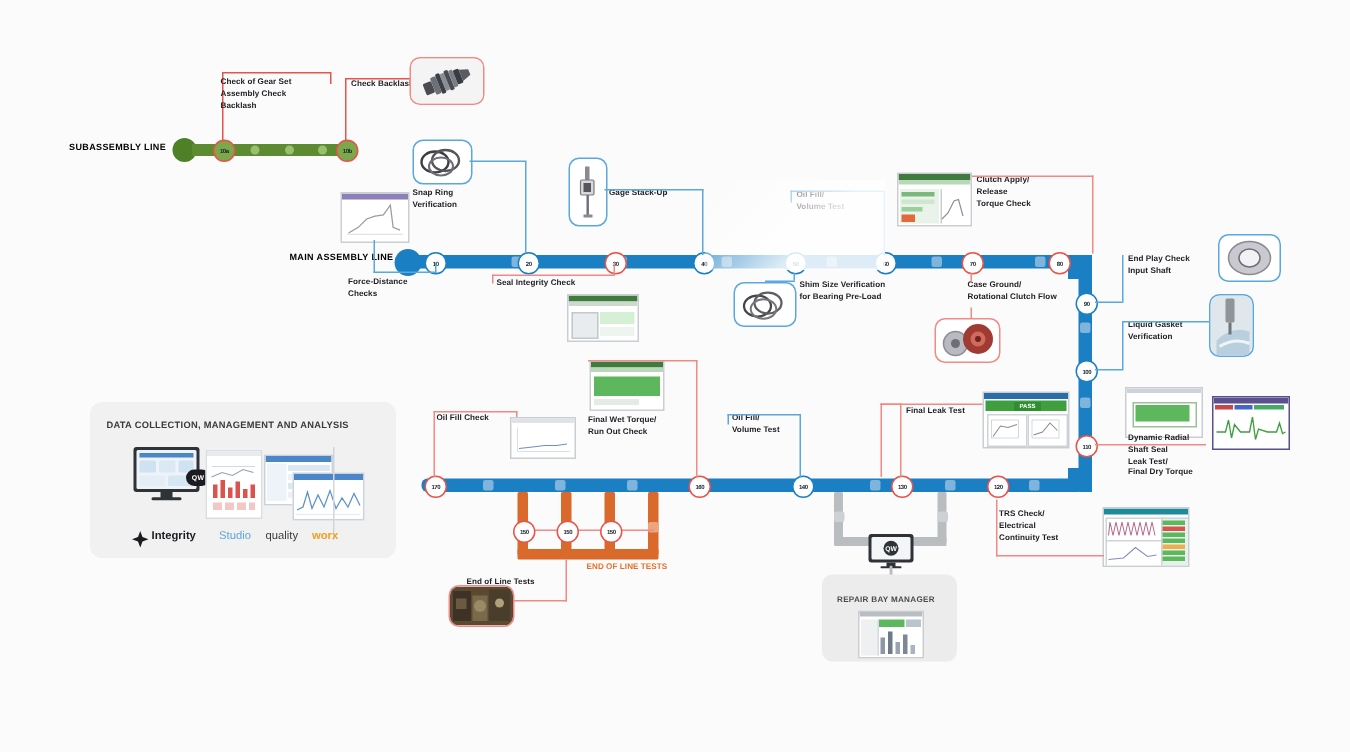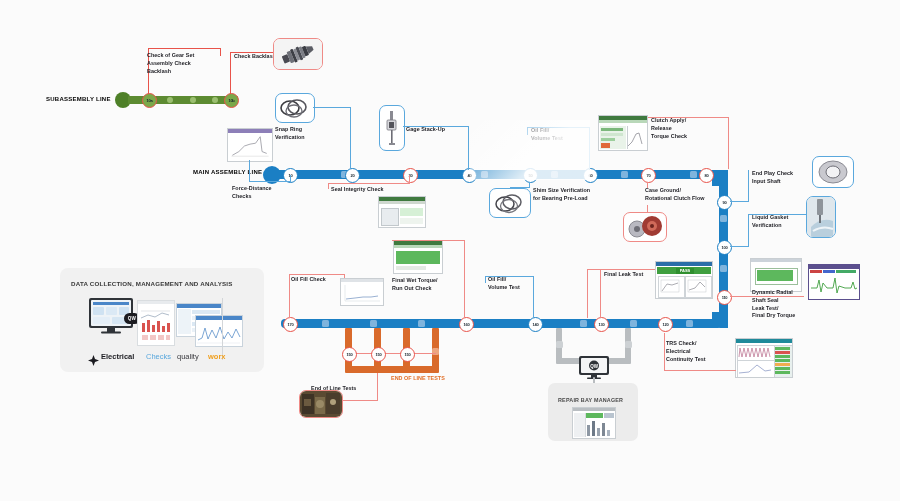--- a/index.html
+++ b/index.html
@@ -511,22 +511,22 @@
     </svg>
   </div>
 
   <div class="abs" style="left:222px;top:298px;width:1px;height:62px;background:#d3d6d9;"></div>
 
   <div class="abs" style="left:88px;top:352px;width:11px;height:11px;">
     <svg viewBox="0 0 11 11" style="width:11px;height:11px;">
       <path d="M5.5 0 L7 4 L11 5.5 L7 7 L5.5 11 L4 7 L0 5.5 L4 4 Z" fill="#1b1b20"></path>
     </svg>
   </div>
-  <div class="logo-txt" style="left:101px;top:352px;color:#1b1b20;">Electrical</div>
-  <div class="logo-txt" style="left:146px;top:352px;color:#5aa8dd;font-weight:normal;">Checks</div>
+  <div class="logo-txt" style="left:101px;top:352px;color:#1b1b20;">Integrity</div>
+  <div class="logo-txt" style="left:146px;top:352px;color:#5aa8dd;font-weight:normal;">Studio</div>
   <div class="logo-txt" style="left:177px;top:352px;color:#3a3a3f;font-weight:normal;">quality</div>
   <div class="logo-txt" style="left:208px;top:352px;color:#f0a020;">worx</div>
 
   <div class="abs" style="left:470px;top:120px;width:120px;height:60px;
        background:linear-gradient(135deg, rgba(255,255,255,0) 0%, rgba(255,255,255,.85) 60%);
        pointer-events:none;"></div>
 
 </div>
 
 </body></html>

